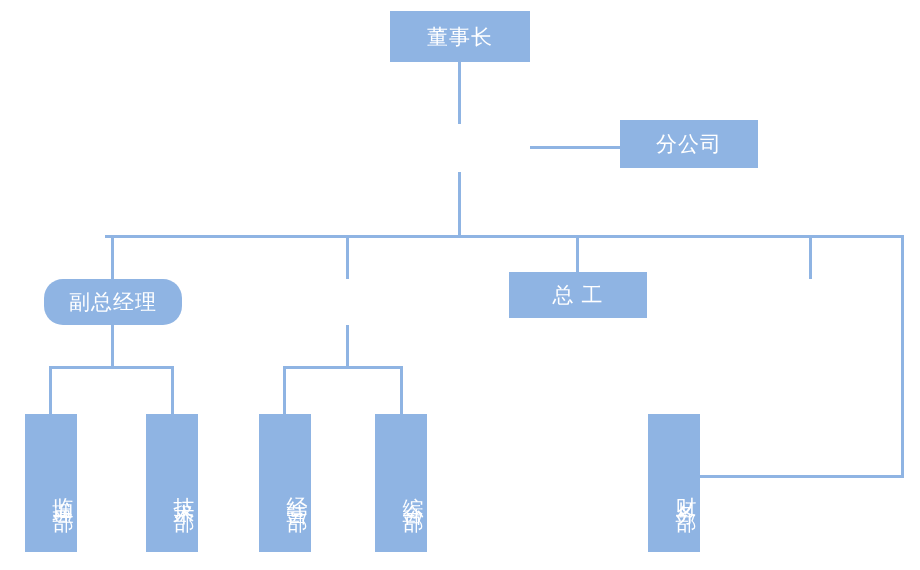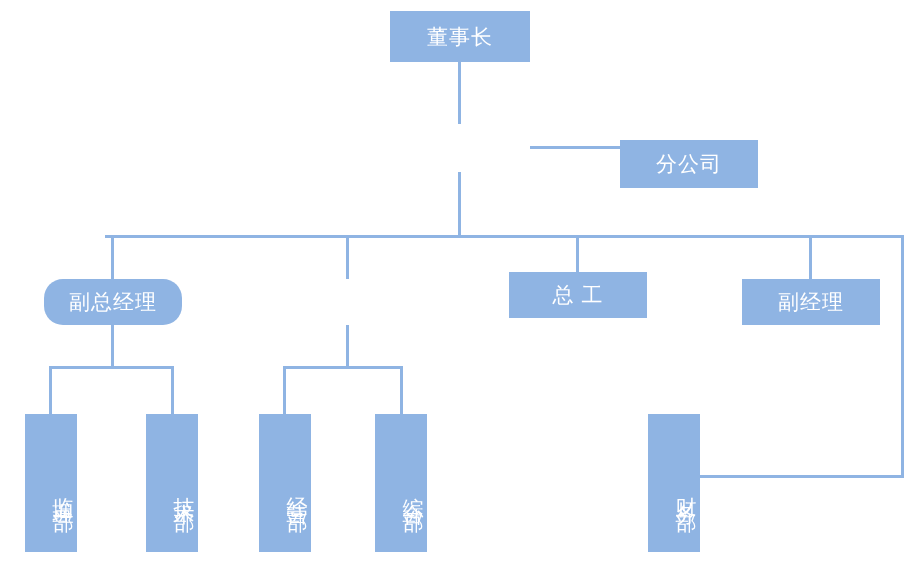--- a/index.html
+++ b/index.html
@@ -74,28 +74,27 @@
   <div class="conn" style="left:283px; top:366px; width:120px; height:3px;"></div>
   <div class="conn" style="left:283px; top:366px; width:3px; height:48px;"></div>
   <div class="conn" style="left:400px; top:366px; width:3px; height:48px;"></div>
 
   <div class="conn" style="left:901px; top:235px; width:3px; height:243px;"></div>
   <div class="conn" style="left:700px; top:475px; width:204px; height:3px;"></div>
 
   <div class="node horiz" style="left:390px; top:11px; width:140px; height:51px;">董事长</div>
 
 
-  <div class="node horiz" style="left:620px; top:140px; width:138px; height:48px;">分公司</div>
+  <div class="node horiz" style="left:620px; top:120px; width:138px; height:48px;">分公司</div>
 
   <div class="node horiz" style="left:44px; top:279px; width:138px; height:46px;border-radius:19px;">副总经理</div>
 
 
   <div class="node horiz" style="left:509px; top:272px; width:138px; height:46px;">总 工</div>
 
-  <div class="node horiz" style="left:742px; top:279px; width:138px; height:46px;">副经理</div>
 
   <div class="node vert" style="left:25px; top:414px; width:52px; height:138px;">监理部</div>
 
   <div class="node vert" style="left:146px; top:414px; width:52px; height:138px;">技术部</div>
 
   <div class="node vert" style="left:259px; top:414px; width:52px; height:138px;">经营部</div>
 
   <div class="node vert" style="left:375px; top:414px; width:52px; height:138px;">综合部</div>
 
   <div class="node vert" style="left:648px; top:414px; width:52px; height:138px;">财务部</div>

